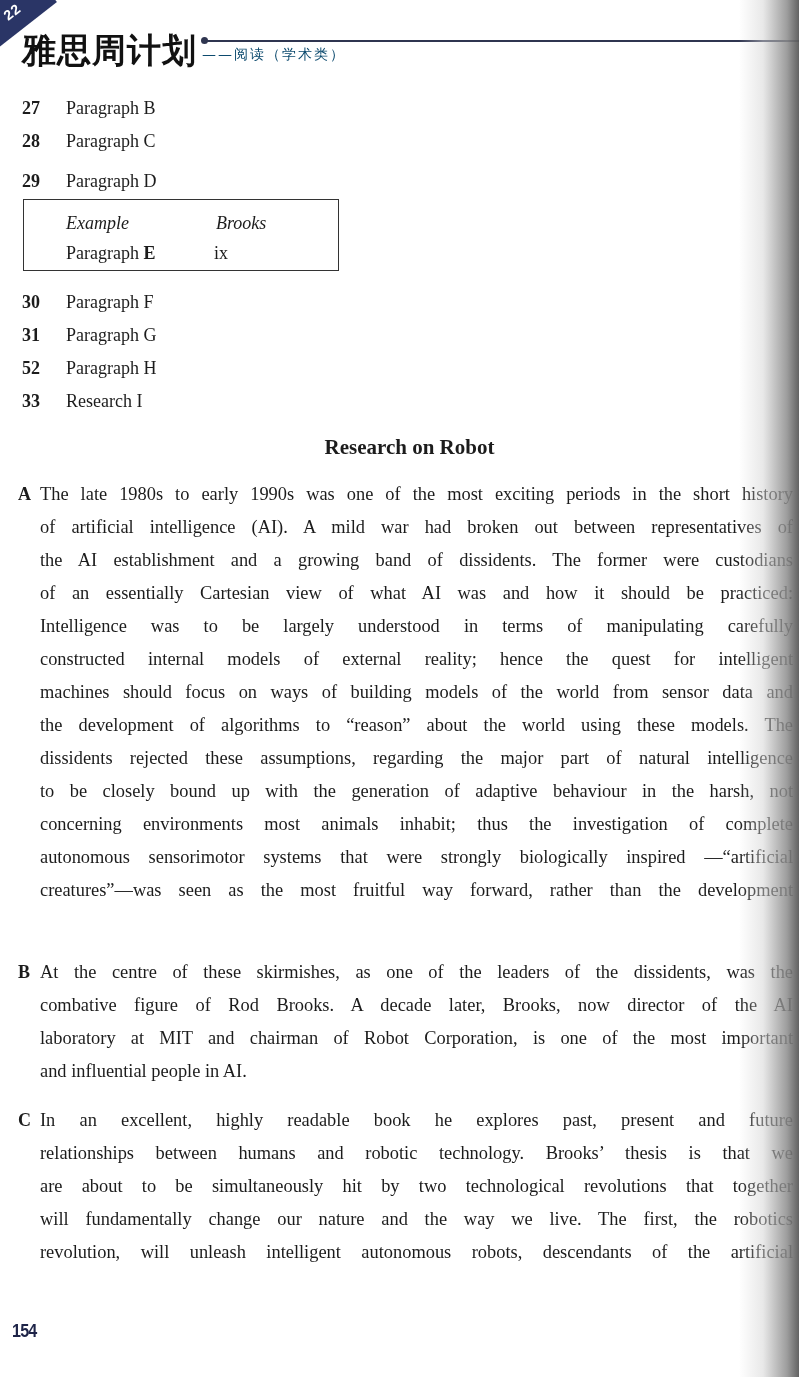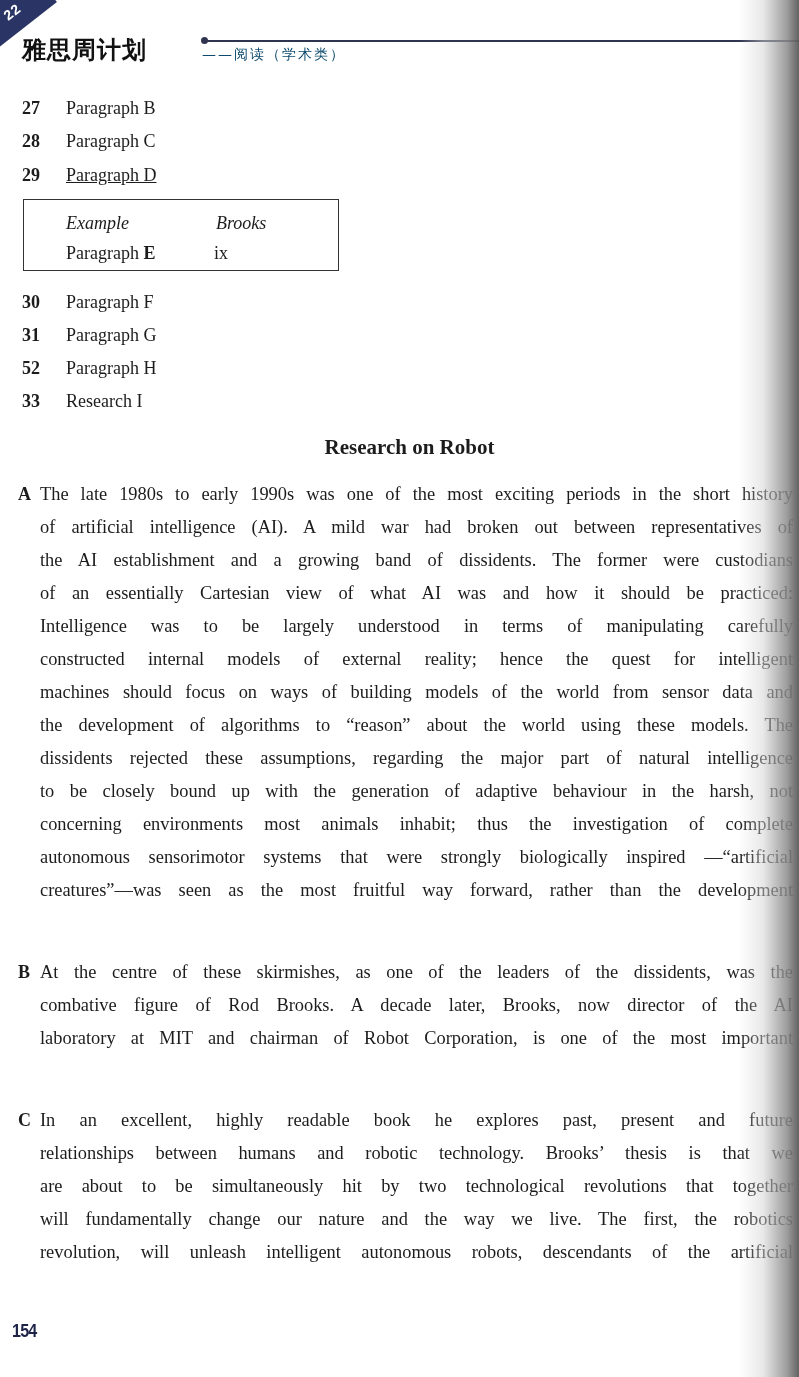--- a/index.html
+++ b/index.html
@@ -37,21 +37,21 @@
       font-size: 14px;
       letter-spacing: 1px;
     }
     
     .header-title {
       position: absolute;
       left: 22px;
       top: 30px;
       font-family: "DejaVu Sans", "Liberation Sans", sans-serif;
       font-weight: bold;
-      font-size: 24px;
+      font-size: 34px;
       color: #111111;
       letter-spacing: 1px;
       line-height: 40px;
     }
     .header-sub {
       position: absolute;
       left: 202px;
       top: 46px;
       font-family: "DejaVu Sans", "Liberation Sans", sans-serif;
       font-size: 14px;
@@ -177,21 +177,21 @@
 <div class="header-dot"></div>
 <div class="header-rule"></div>
 <div class="header-sub">——阅读（学术类）</div>
 
 <div class="q-item" style="top:97px;">
   <span class="num">27</span><span>Paragraph B</span>
 </div>
 <div class="q-item" style="top:130px;">
   <span class="num">28</span><span>Paragraph C</span>
 </div>
-<div class="q-item" style="top:164px;text-decoration:underline;">
+<div class="q-item" style="top:170px;">
   <span class="num">29</span><span>Paragraph D</span>
 </div>
 
 <div class="example-box">
   <div class="cell italic" style="left:42px; top:12px;">Example</div>
   <div class="cell italic" style="left:192px; top:12px;">Brooks</div>
   <div class="cell" style="left:42px; top:42px;"><span>Paragraph </span><span class="bold">E</span></div>
   <div class="cell" style="left:190px; top:42px;">ix</div>
 </div>
 
@@ -225,20 +225,21 @@
   <span class="line">concerning environments most animals inhabit; thus the investigation of complete</span>
   <span class="line">autonomous sensorimotor systems that were strongly biologically inspired —“artificial</span>
   <span class="line">creatures”—was seen as the most fruitful way forward, rather than the development</span>
 </div>
 
 <div class="para" style="top:956px;">
   <span class="letter">B</span>
   <span class="line">At the centre of these skirmishes, as one of the leaders of the dissidents, was the</span>
   <span class="line">combative figure of Rod Brooks. A decade later, Brooks, now director of the AI</span>
   <span class="line">laboratory at MIT and chairman of Robot Corporation, is one of the most important</span>
+  <span class="line last">and influential people in AI.</span>
 </div>
 
 <div class="para" style="top:1104px;">
   <span class="letter">C</span>
   <span class="line">In an excellent, highly readable book he explores past, present and future</span>
   <span class="line">relationships between humans and robotic technology. Brooks’ thesis is that we</span>
   <span class="line">are about to be simultaneously hit by two technological revolutions that together</span>
   <span class="line">will fundamentally change our nature and the way we live. The first, the robotics</span>
   <span class="line">revolution, will unleash intelligent autonomous robots, descendants of the artificial</span>
 </div>

